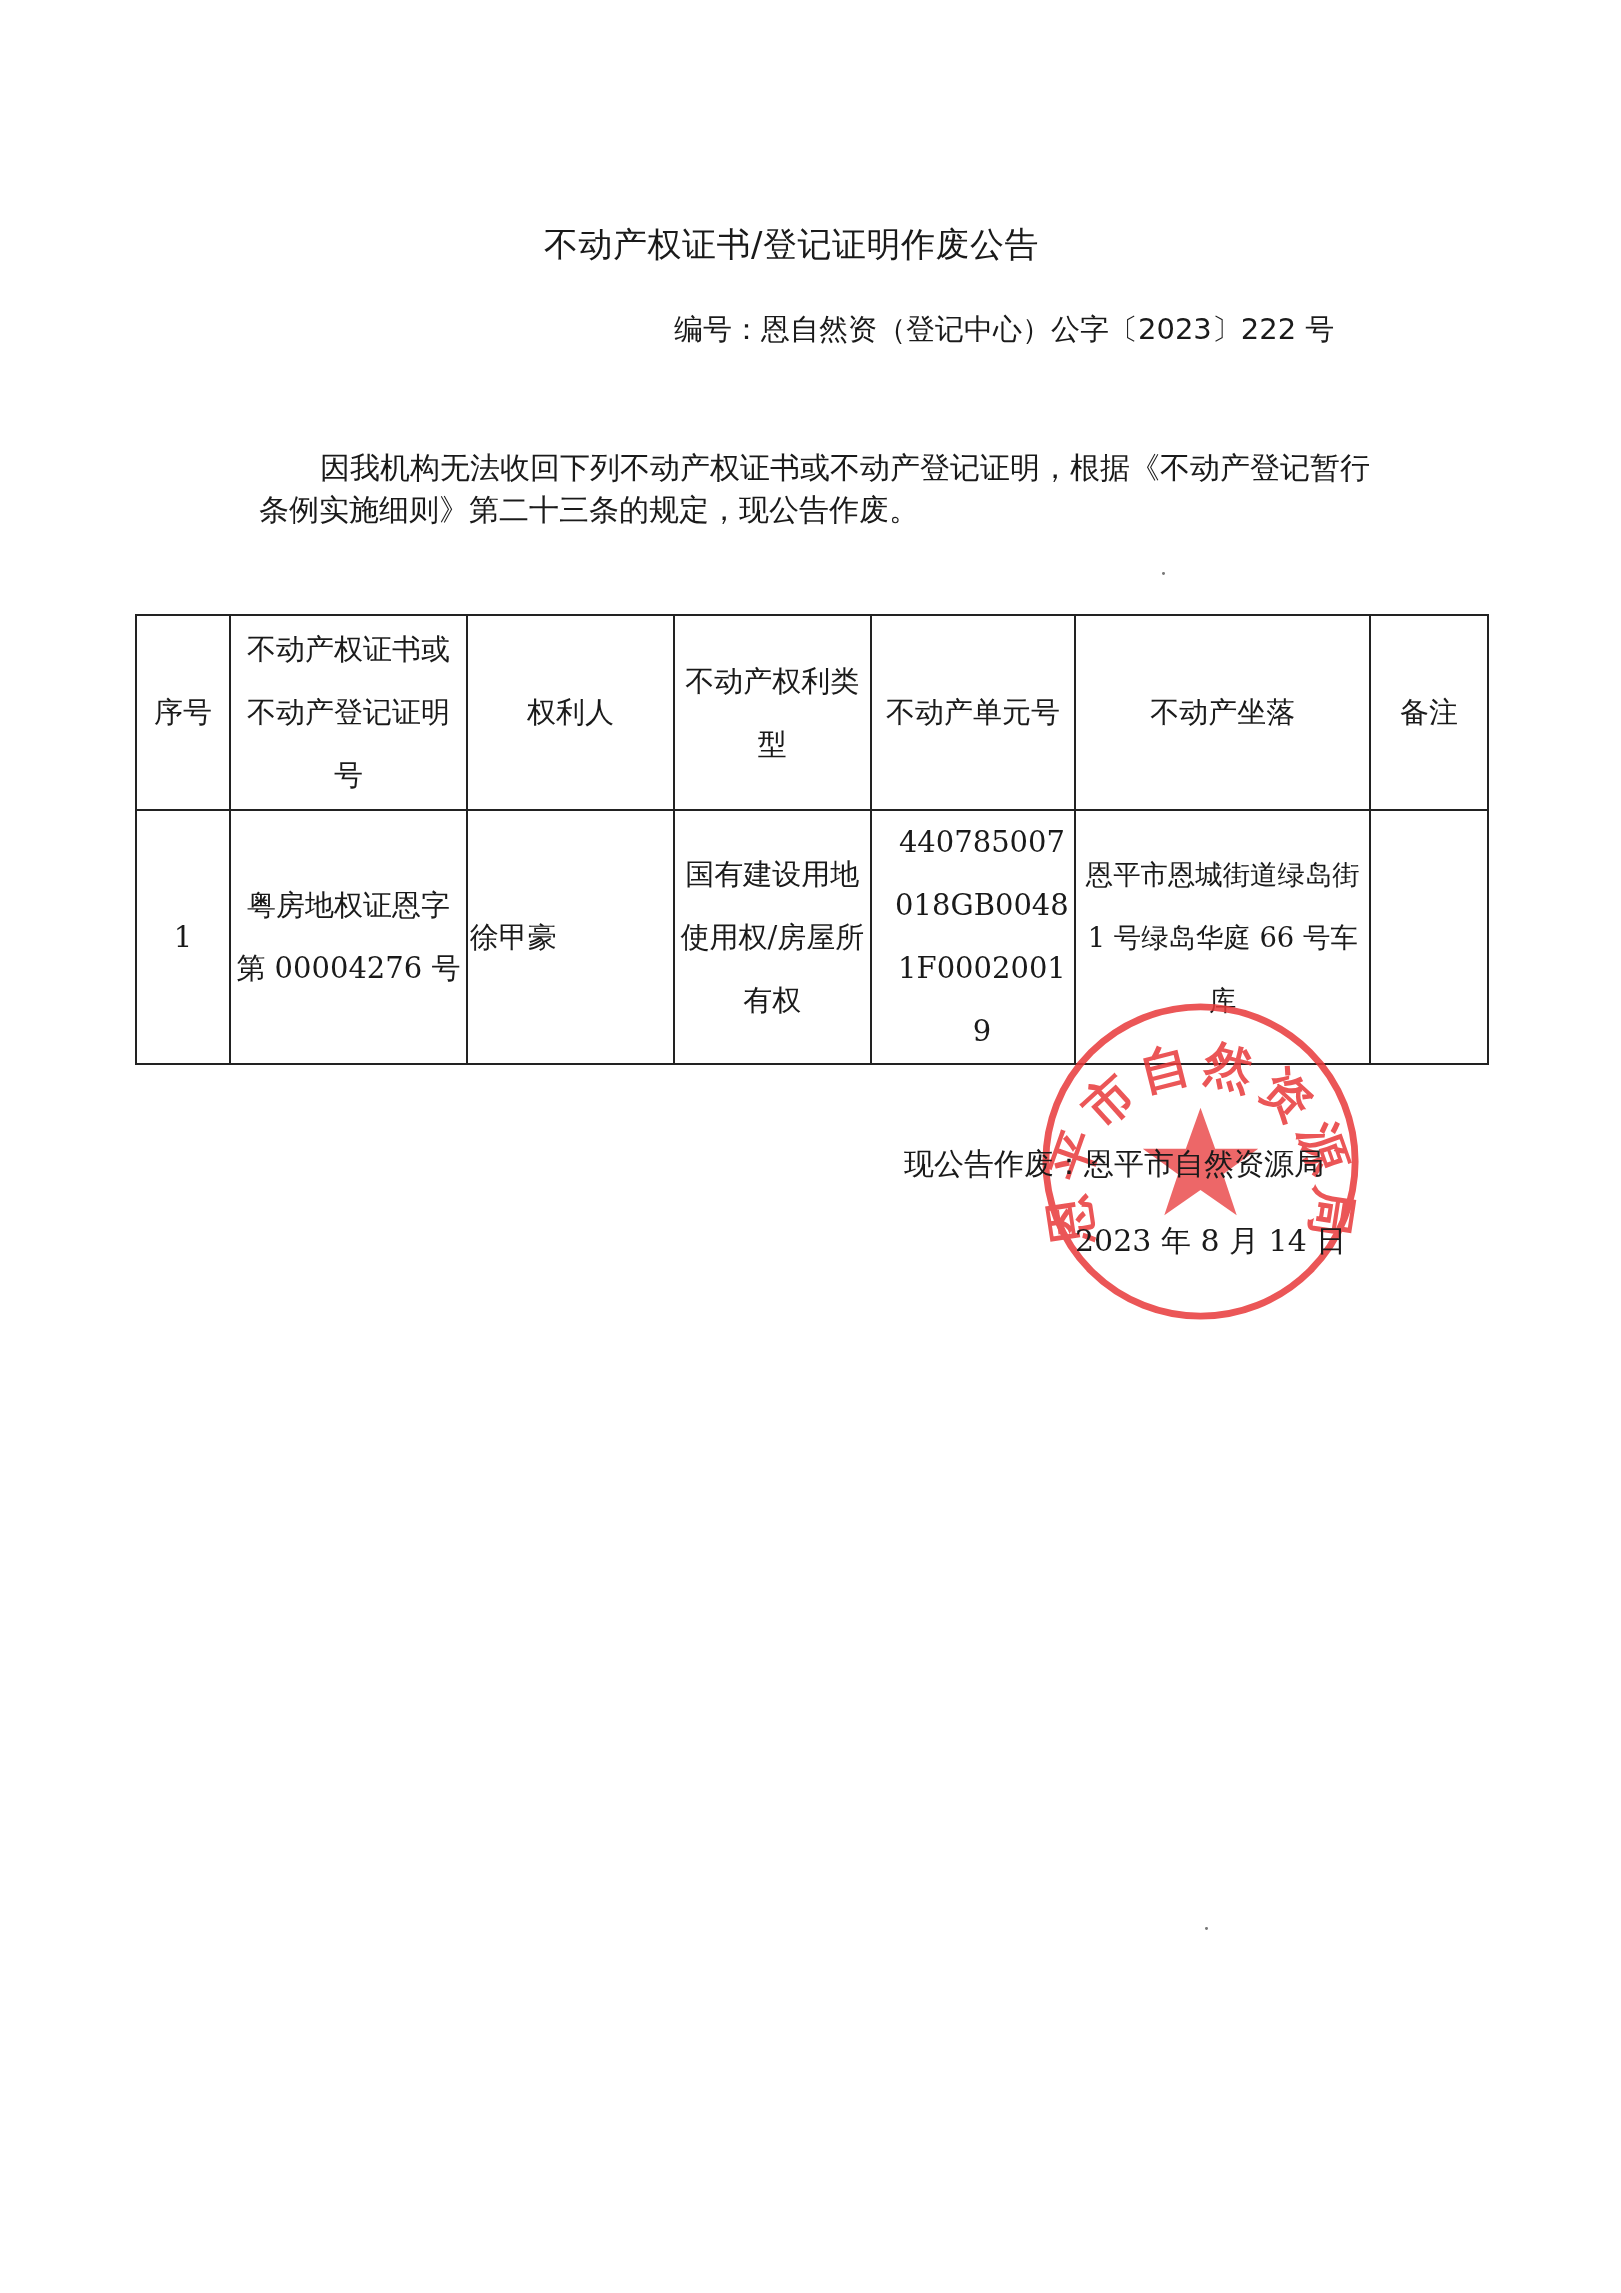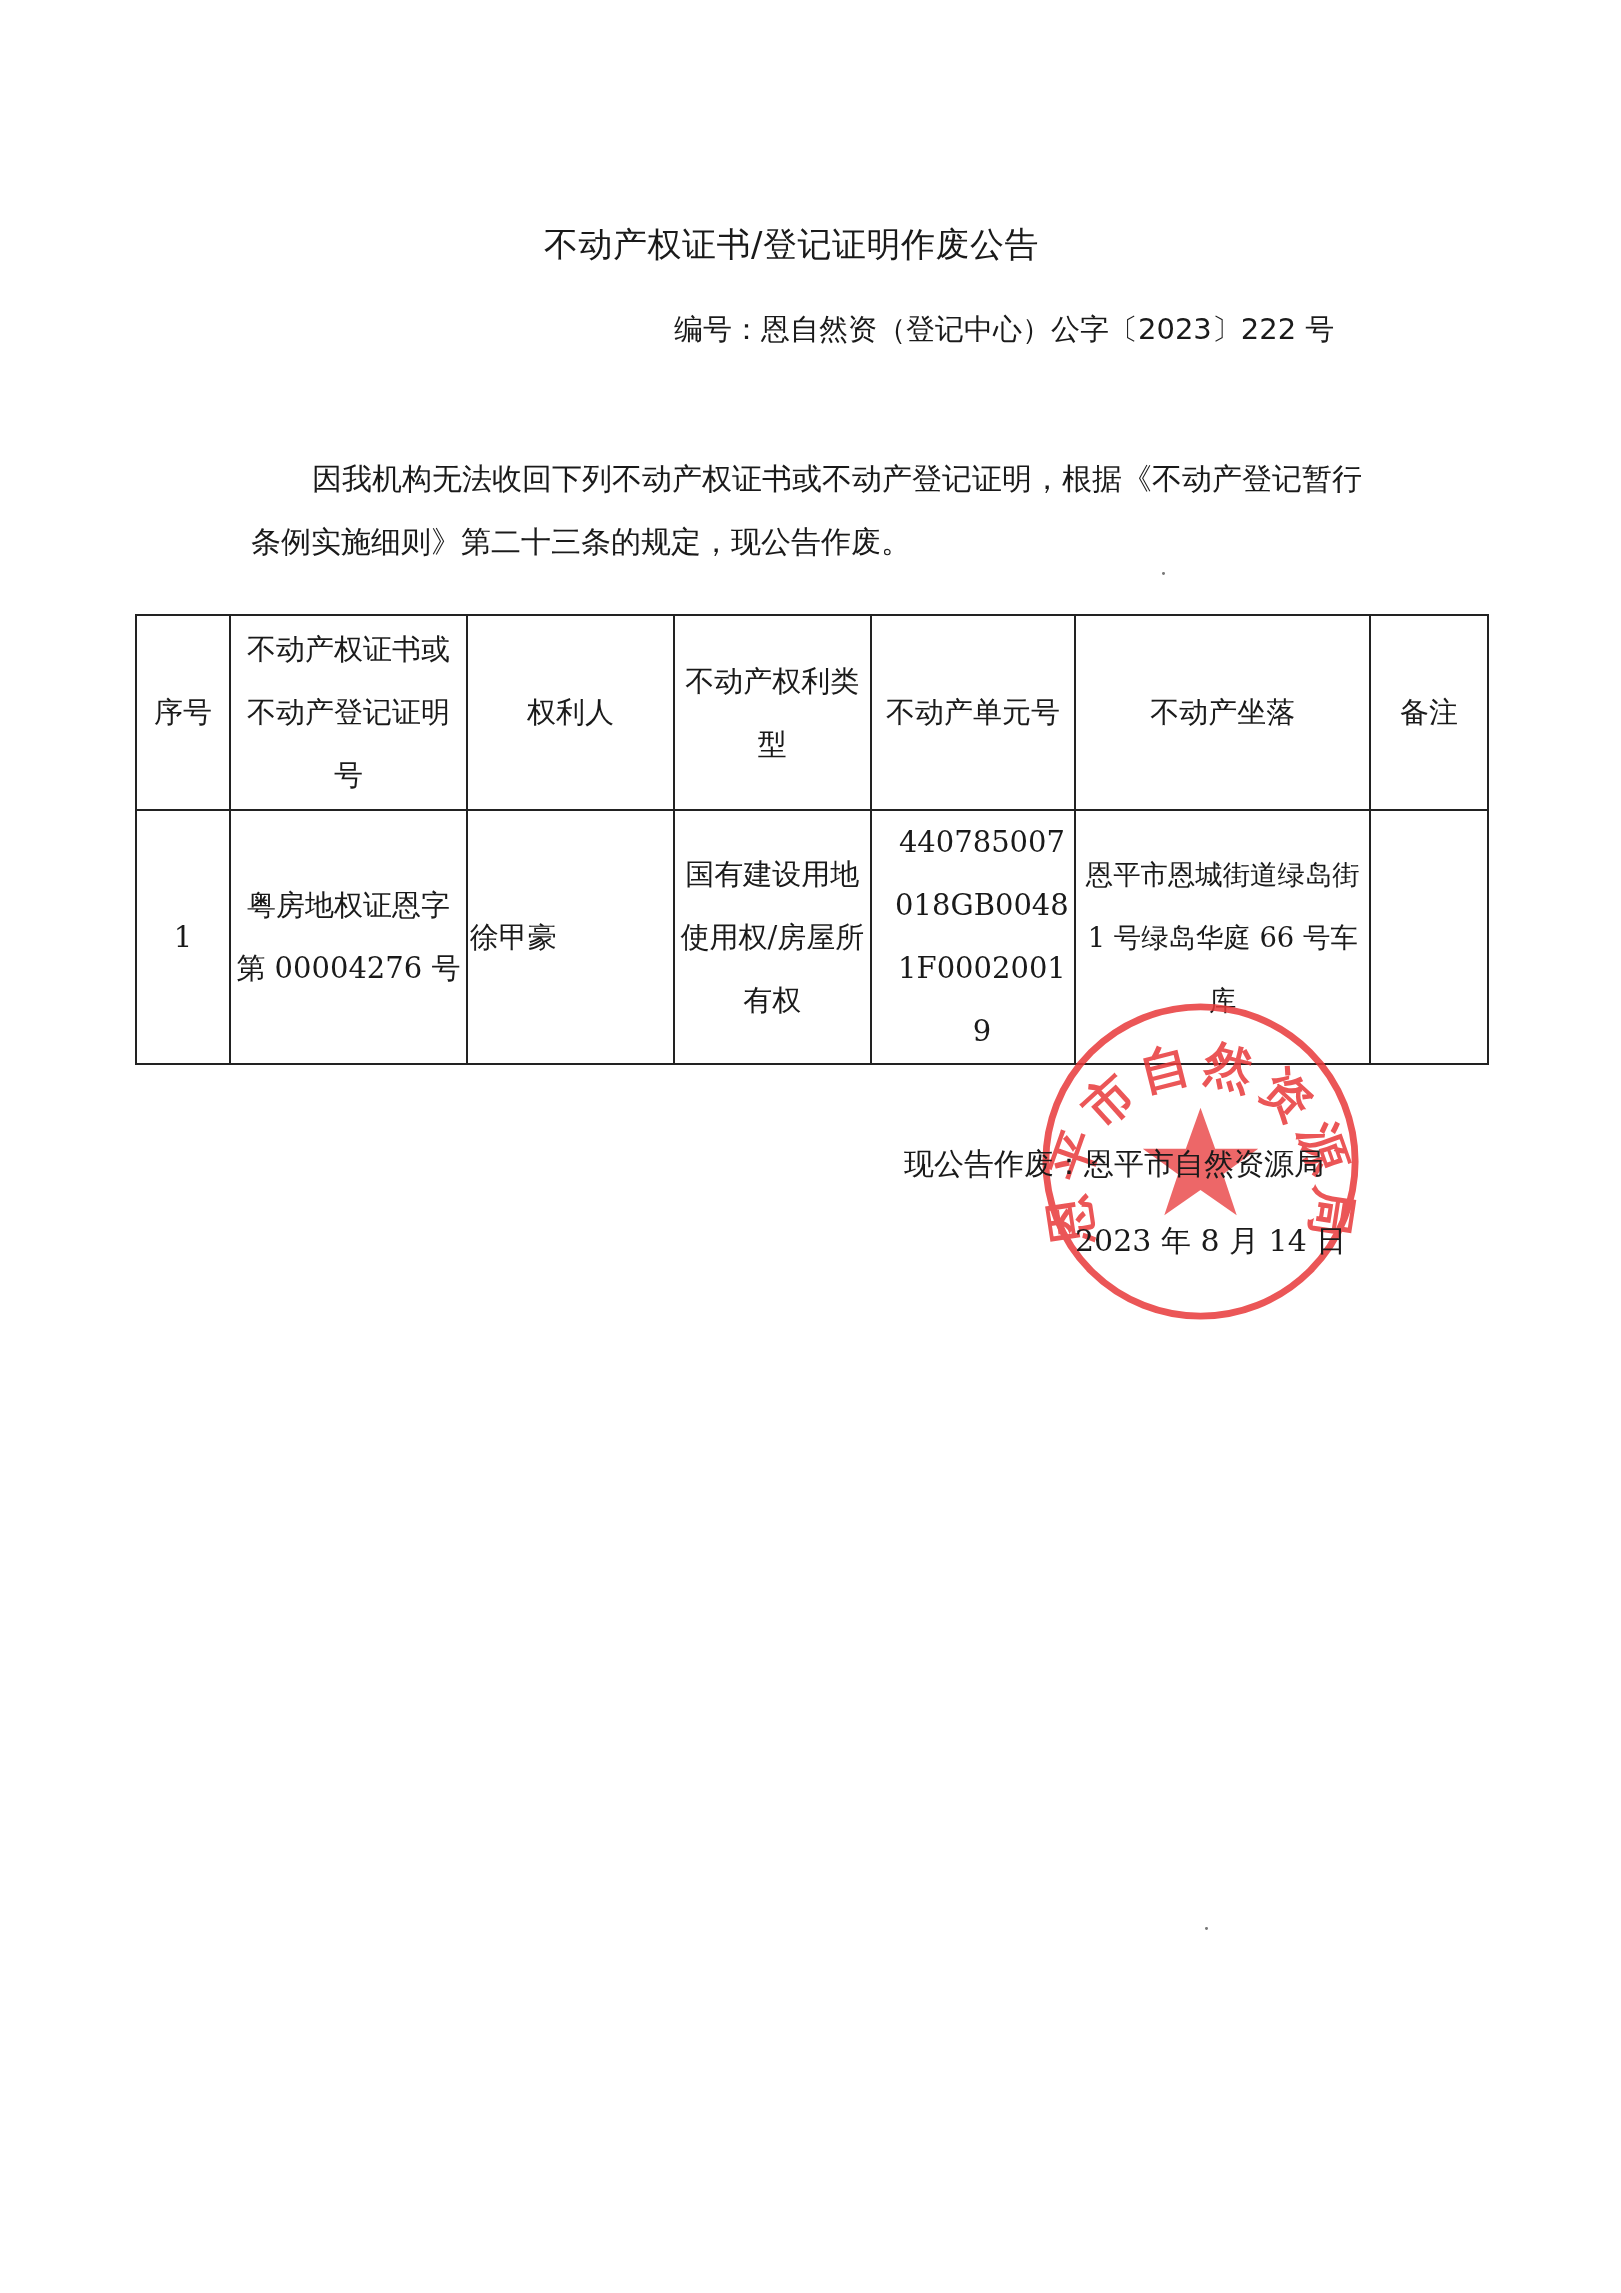--- a/index.html
+++ b/index.html
@@ -12,22 +12,22 @@
     position: absolute; left: 544px; top: 222px;
     font-family: "DejaVu Sans", "Liberation Sans", sans-serif;
     font-size: 34px; letter-spacing: 0.5px; white-space: nowrap;
   }
   .docno {
     position: absolute; left: 674px; top: 310px;
     font-family: "DejaVu Sans", "Liberation Sans", sans-serif;
     font-size: 29px; white-space: nowrap;
   }
   .para {
-    position: absolute; left: 251px; top: 447px; width: 1137px;
-    font-size: 30px; line-height: 63px; text-indent: 61px;
+    position: absolute; left: 259px; top: 447px; width: 1137px;
+    font-size: 30px; line-height: 42px; text-indent: 61px;
     font-family: Liberation Sans, sans-serif;
   }
   table.notice {
     position: absolute; left: 135px; top: 614px;
     width: 1354px; border-collapse: collapse;
     font-size: 29px; text-align: center;
   }
   table.notice td, table.notice th {
     border: 2px solid #222; padding: 0 2px; font-weight: normal;
     vertical-align: middle; line-height: 63px;

